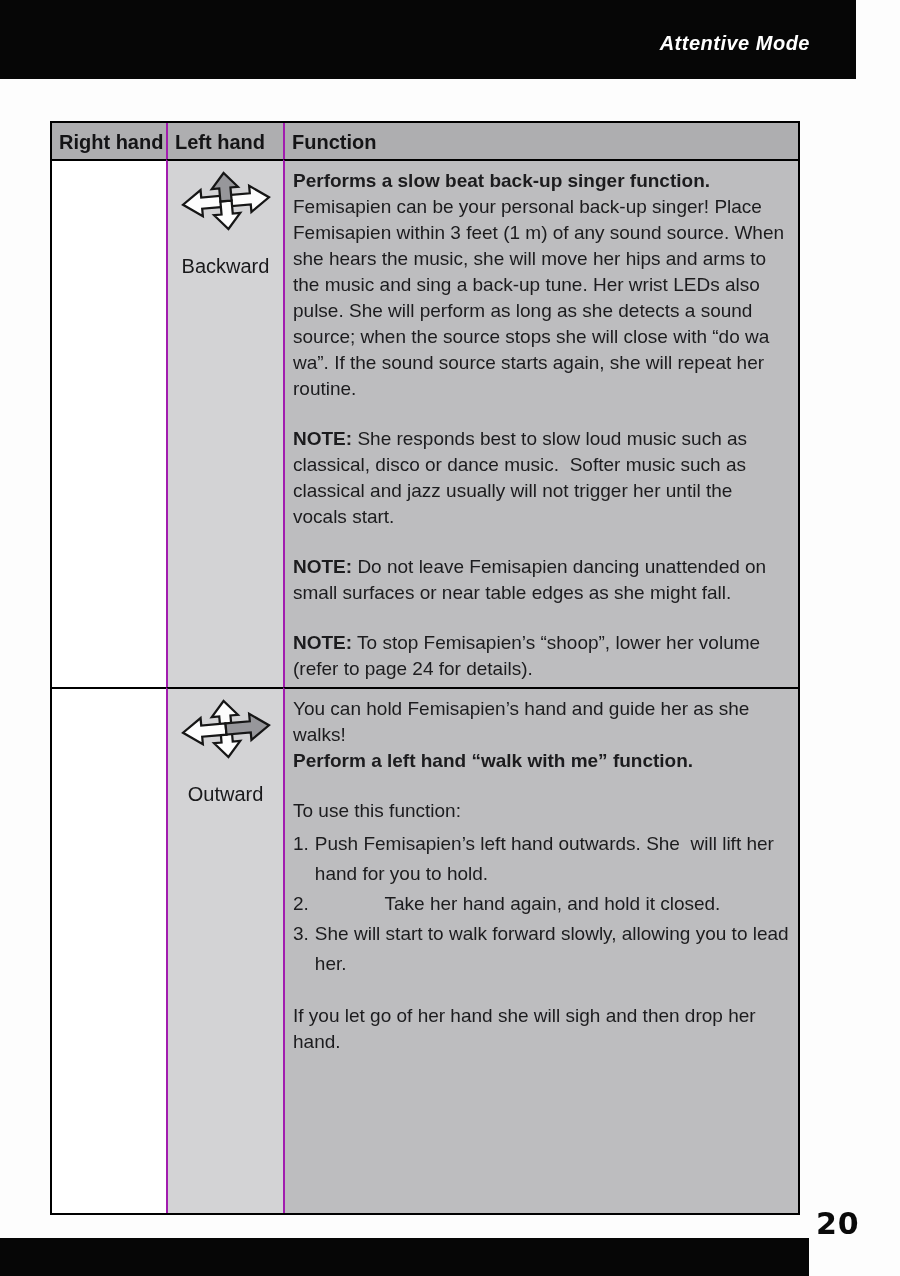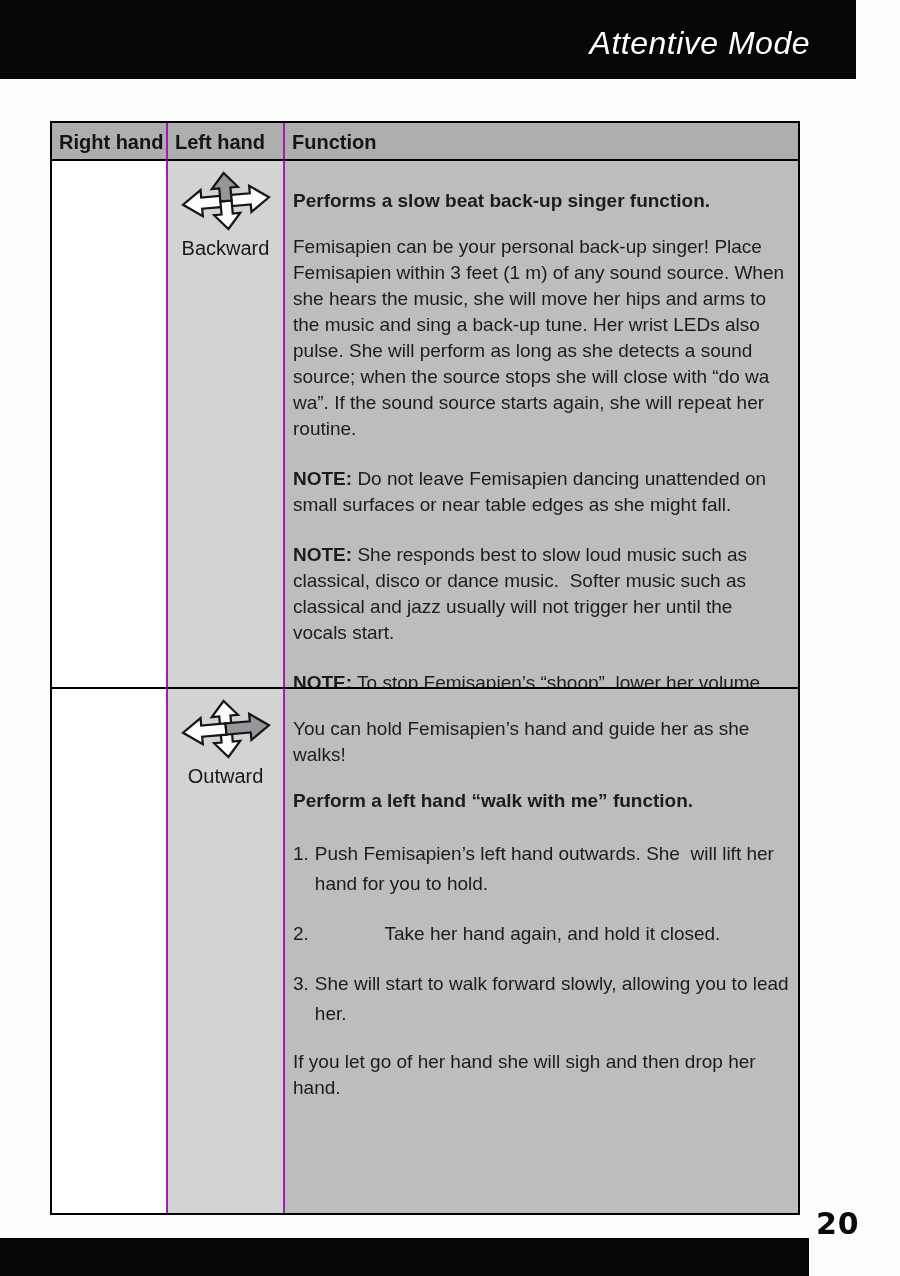--- a/index.html
+++ b/index.html
@@ -15,22 +15,22 @@
   
   .header-bar {
     position: absolute; left: 0; top: 0;
     width: 856px; height: 79px;
     background: #060606;
     display: flex; align-items: center; justify-content: flex-end;
     padding-right: 46px; padding-top: 8px;
   }
   .header-title {
     color: #ffffff;
-    font-size: 32px;
-    font-weight: 400;
+    font-size: 20px;
+    font-weight: 700;
     font-style: italic;
     letter-spacing: 0.5px;
   }
 
   
   .manual-table {
     position: absolute; left: 50px; top: 121px;
     width: 750px; height: 1094px;
     border: 2px solid #000;
     display: grid;
@@ -48,31 +48,32 @@
     font-weight: 700;
     display: flex; align-items: center;
     padding: 2px 0 0 7px;
     color: #141416;
   }
   .hand-cell { background: #ffffff; }
   .icon-cell {
     background: #d3d3d5;
     display: flex; flex-direction: column; align-items: center;
     padding-top: 10px;
+    gap: 18px;
   }
   .icon-cell svg { width: 98px; height: 60px; }
   .dir-label { font-size: 20px; margin-top: 6px; color: #19191b; }
 
   .fn-cell {
     background: #bdbdbf;
     padding: 7px 8px 6px 8px;
     font-size: 19px;
     line-height: 26px;
   }
-  .fn-cell .txt { white-space: pre-wrap; margin-top: 20px; }
+  .fn-cell .txt { white-space: pre-wrap; }
   .b { font-weight: 700; }
   .gap { margin-top: 24px; }
   .steps { line-height: 30px; margin-top: 5px; }
   .step { display: flex; }
   .step .num { flex: 0 0 auto; padding-right: 6px; }
   .step .txt { flex: 1 1 auto; }
 
   
   .footer-bar {
     position: absolute; left: 0; top: 1238px;
@@ -115,40 +116,41 @@
           <polygon class="arrow" points="50,26 76,26 76,18 96,32 76,46 76,38 50,38"></polygon>
           <polygon class="arrow" points="44,32 44,46 36,46 50,62 64,46 56,46 56,32"></polygon>
           <polygon class="arrow hl" points="44,32 44,18 36,18 50,2 64,18 56,18 56,32"></polygon>
         </g>
       </svg>
       <div class="dir-label">Backward</div>
     </div>
     <div class="cell fn-cell col3 r1">
       <div class="txt b">Performs a slow beat back-up singer function.</div>
       <div class="txt">Femisapien can be your personal back-up singer! Place Femisapien within 3 feet (1 m) of any sound source. When she hears the music, she will move her hips and arms to the music and sing a back-up tune. Her wrist LEDs also pulse. She will perform as long as she detects a sound source; when the source stops she will close with “do wa wa”. If the sound source starts again, she will repeat her routine.</div>
+      <div class="gap"><span class="b txt">NOTE:</span><span class="txt"> She responds best to slow loud music such as classical, disco or dance music.  Softer music such as classical and jazz usually will not trigger her until the vocals start.</span></div>
       <div class="gap"><span class="b txt">NOTE:</span><span class="txt"> Do not leave Femisapien dancing unattended on small surfaces or near table edges as she might fall.</span></div>
-      <div class="gap"><span class="b txt">NOTE:</span><span class="txt"> She responds best to slow loud music such as classical, disco or dance music.  Softer music such as classical and jazz usually will not trigger her until the vocals start.</span></div>
       <div class="gap"><span class="b txt">NOTE:</span><span class="txt"> To stop Femisapien’s “shoop”, lower her volume (refer to page 24 for details).</span></div>
     </div>
 
     <div class="cell hand-cell col1 r2"></div>
     <div class="cell icon-cell col2 r2">
       <svg viewBox="0 0 100 64" aria-hidden="true">
         <g transform="rotate(-5 50 32)">
           <polygon class="arrow" points="44,32 44,18 36,18 50,2 64,18 56,18 56,32"></polygon>
           <polygon class="arrow" points="44,32 44,46 36,46 50,62 64,46 56,46 56,32"></polygon>
           <polygon class="arrow" points="50,26 24,26 24,18 4,32 24,46 24,38 50,38"></polygon>
           <polygon class="arrow hl" points="50,26 76,26 76,18 96,32 76,46 76,38 50,38"></polygon>
         </g>
       </svg>
       <div class="dir-label">Outward</div>
     </div>
     <div class="cell fn-cell col3 r2">
       <div class="txt">You can hold Femisapien’s hand and guide her as she walks!</div>
       <div class="txt b">Perform a left hand “walk with me” function.</div>
+      <div class="txt gap">To use this function:</div>
       <div class="steps">
         <div class="step">
             <span class="num txt">1.</span>
             <span class="txt">Push Femisapien’s left hand outwards. She  will lift her hand for you to hold.</span>
           </div>
         <div class="step">
             <span class="num txt">2.</span>
             <span class="txt">Take her hand again, and hold it closed.</span>
           </div>
         <div class="step">

